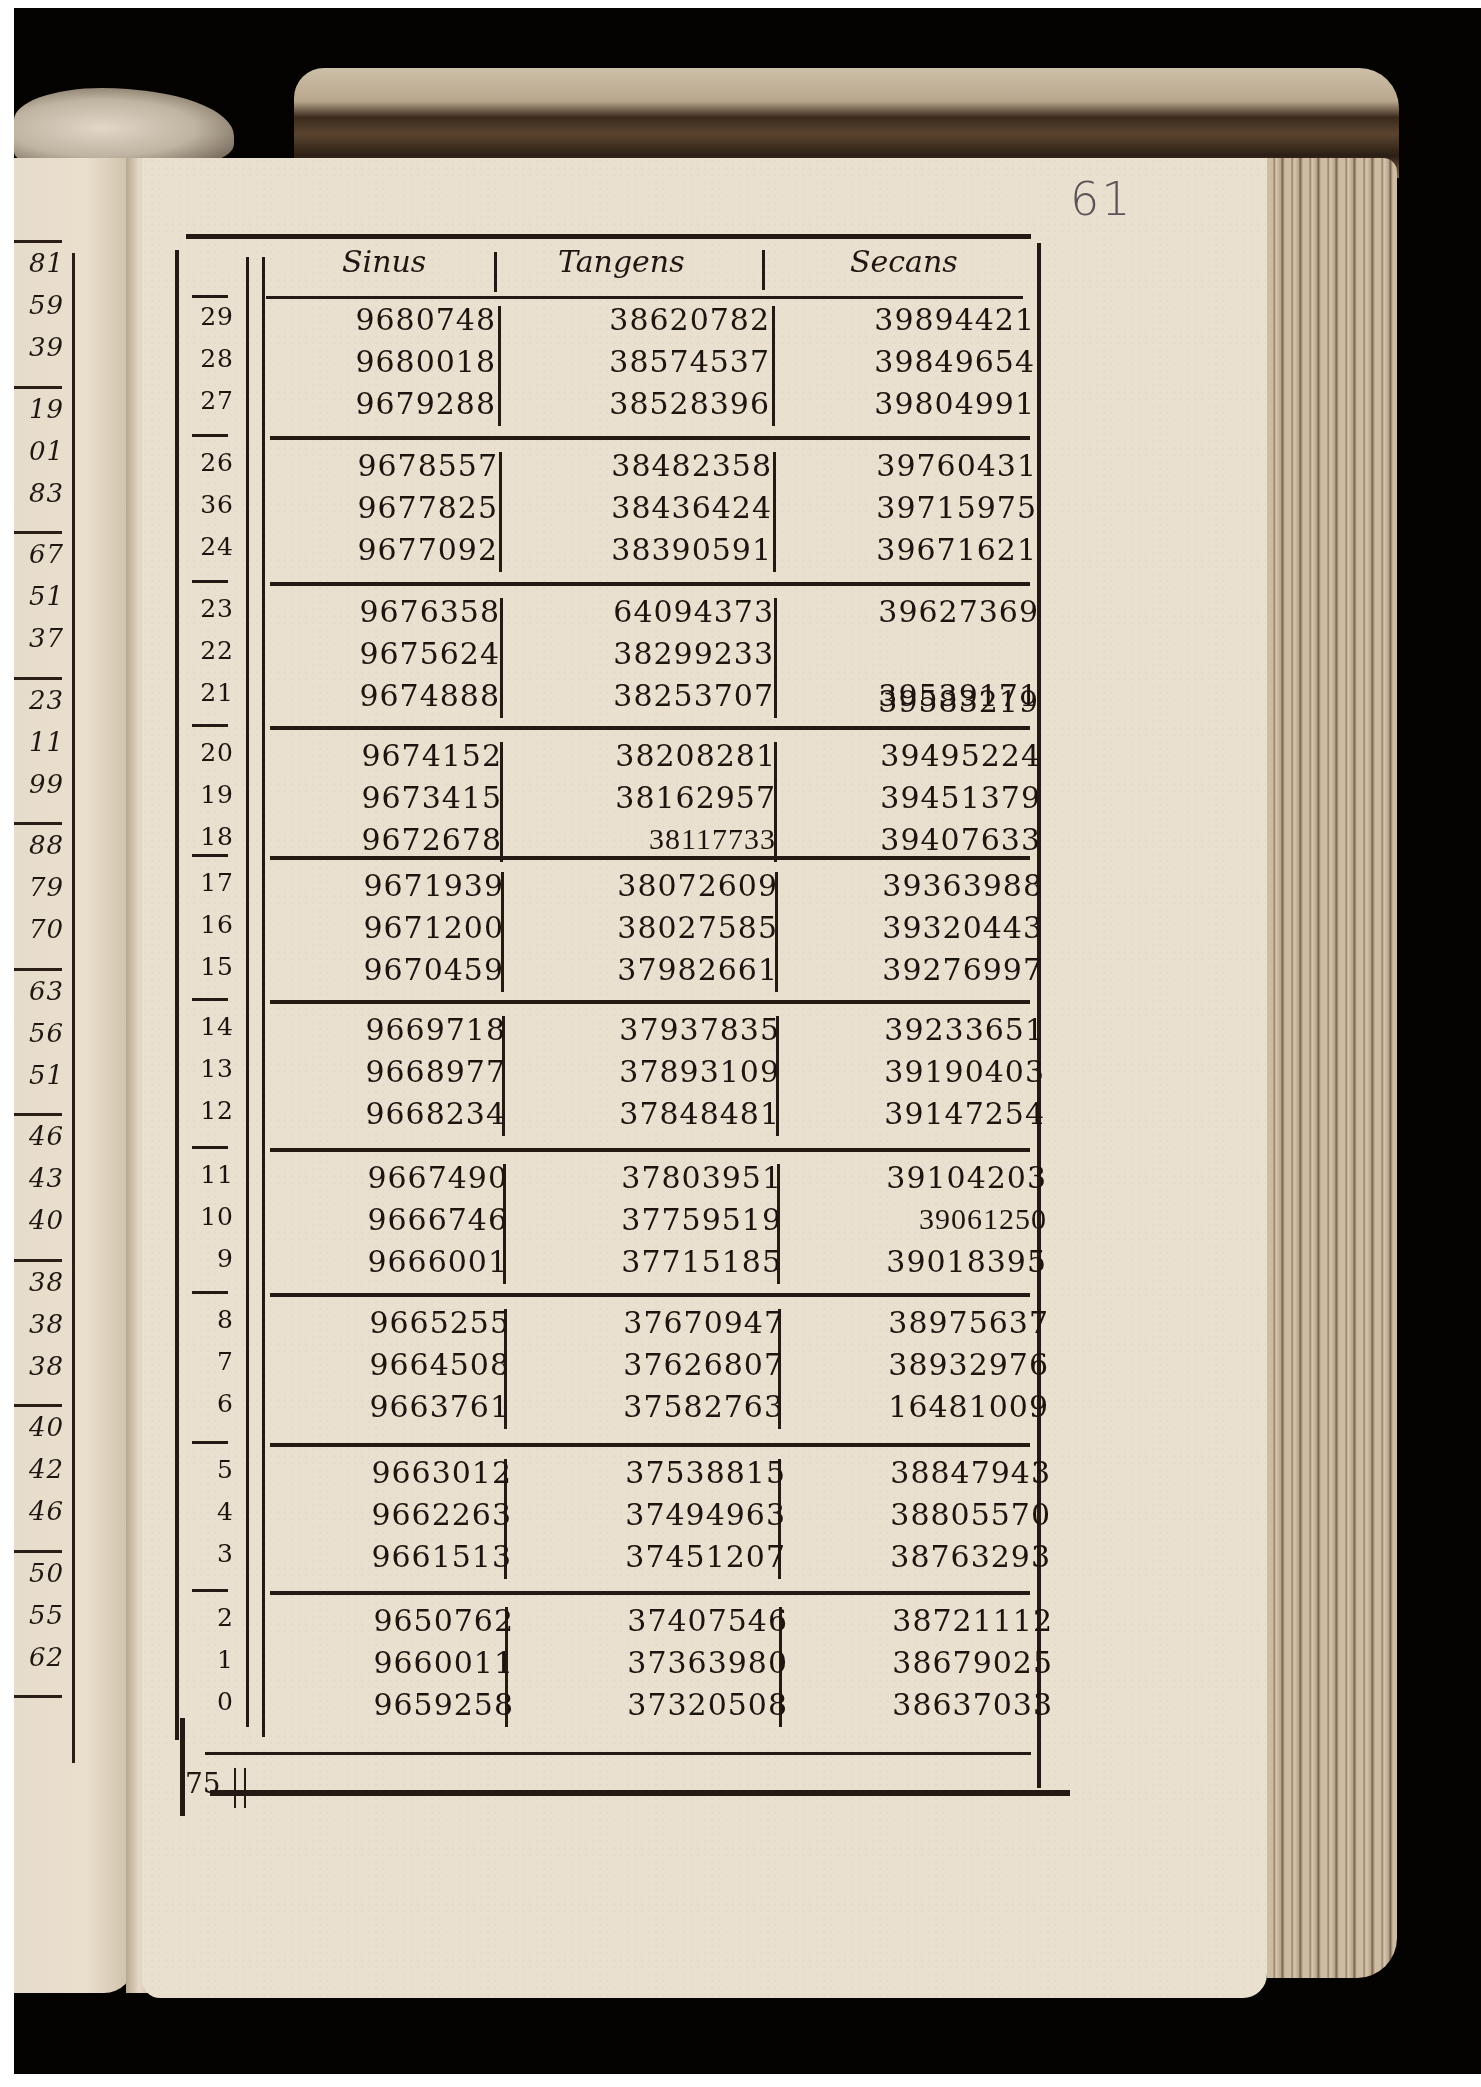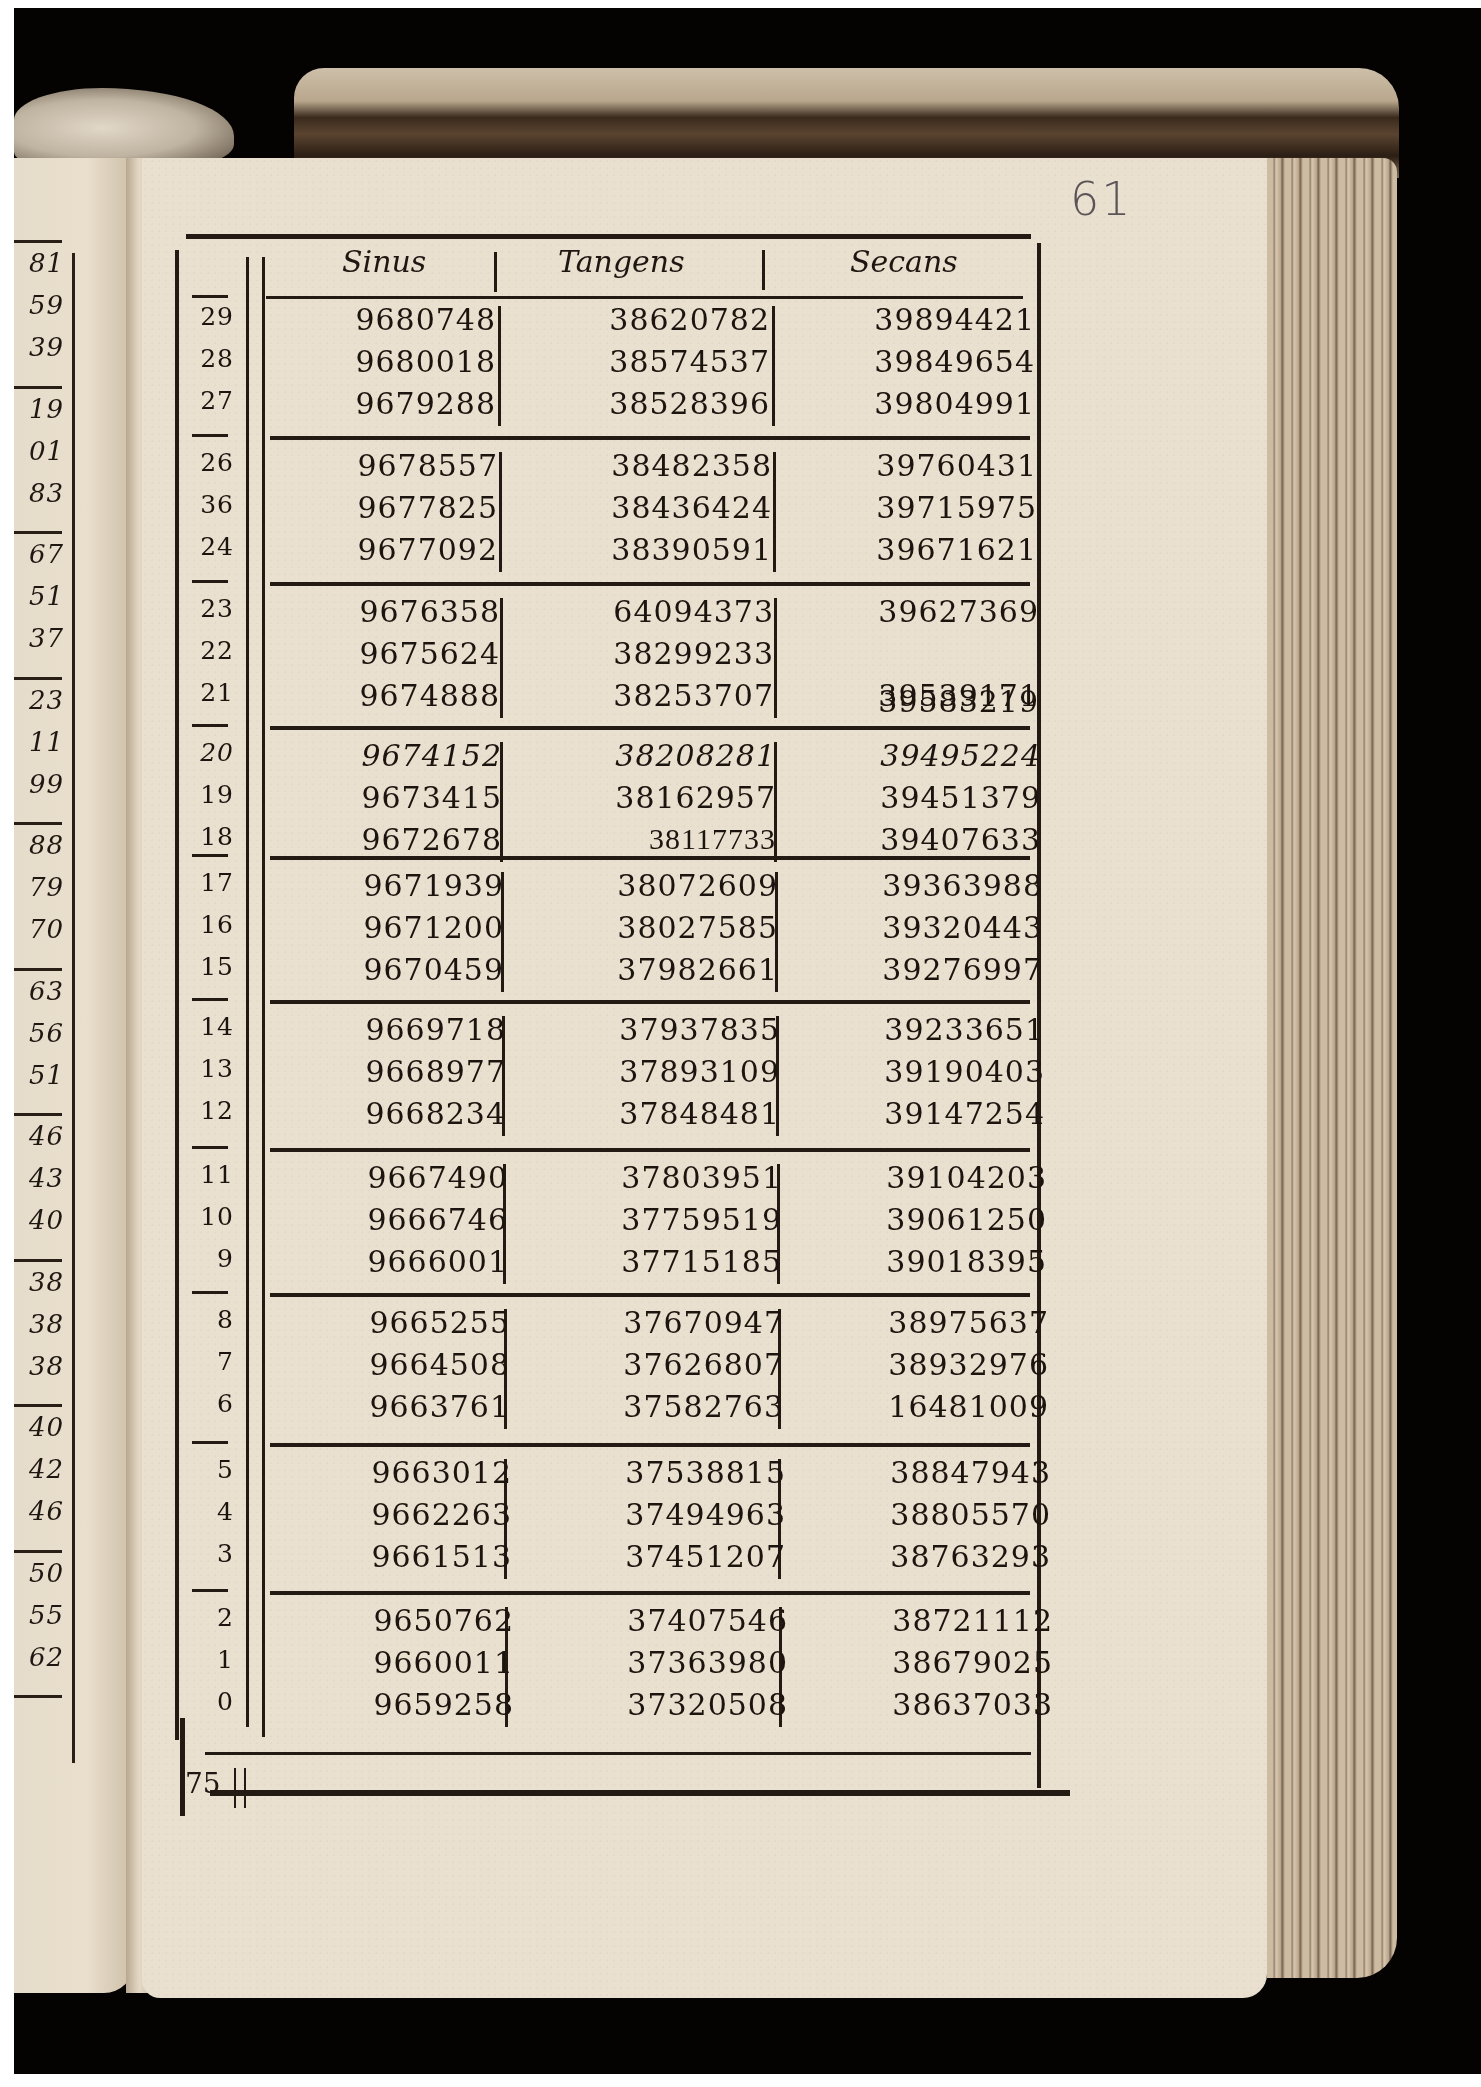--- a/index.html
+++ b/index.html
@@ -230,21 +230,21 @@
       <div class="row" style="top: 678px;">
         <div class="cell min">21</div>
         <div class="cell sinus" style="margin-left: 4px;">9674888</div>
         <div class="cell tangens" style="margin-left: 4px;">38253707</div>
         <div class="cell secans" style="margin-left: 4px;">39539171</div>
       </div>
       <div class="rule" style="left: 270px; top: 726px; width: 760px; height: 4px;"></div>
       <div class="rule" style="left: 192px; top: 724px; width: 36px; height: 3px;"></div>
       <div class="rule" style="left: 500.4px; top: 742px; width: 3px; height: 120px;"></div>
       <div class="rule" style="left: 774.4px; top: 742px; width: 3px; height: 120px;"></div>
-      <div class="row" style="top: 738px; font-style: italic;">
+      <div class="row" style="top: 738px;">
         <div class="cell min">20</div>
         <div class="cell sinus" style="margin-left: 6px;">9674152</div>
         <div class="cell tangens" style="margin-left: 6px;">38208281</div>
         <div class="cell secans" style="margin-left: 6px;">39495224</div>
       </div>
       <div class="row" style="top: 780px;">
         <div class="cell min">19</div>
         <div class="cell sinus" style="margin-left: 6px;">9673415</div>
         <div class="cell tangens" style="margin-left: 6px;">38162957</div>
         <div class="cell secans" style="margin-left: 6px;">39451379</div>
@@ -306,21 +306,21 @@
       <div class="row" style="top: 1160px;">
         <div class="cell min">11</div>
         <div class="cell sinus" style="margin-left: 12px;">9667490</div>
         <div class="cell tangens" style="margin-left: 12px;">37803951</div>
         <div class="cell secans" style="margin-left: 12px;">39104203</div>
       </div>
       <div class="row" style="top: 1202px;">
         <div class="cell min">10</div>
         <div class="cell sinus" style="margin-left: 12px;">9666746</div>
         <div class="cell tangens" style="margin-left: 12px;">37759519</div>
-        <div class="cell secans" style="margin-left: 12px;">39061250</div>
+        <div class="cell secans" style="margin-left: 12px; font-family: Liberation Serif, serif;">39061250</div>
       </div>
       <div class="row" style="top: 1244px;">
         <div class="cell min">9</div>
         <div class="cell sinus" style="margin-left: 12px;">9666001</div>
         <div class="cell tangens" style="margin-left: 12px;">37715185</div>
         <div class="cell secans" style="margin-left: 12px;">39018395</div>
       </div>
       <div class="rule" style="left: 270px; top: 1293px; width: 760px; height: 4px;"></div>
       <div class="rule" style="left: 192px; top: 1291px; width: 36px; height: 3px;"></div>
       <div class="rule" style="left: 503.6px; top: 1309px; width: 3px; height: 120px;"></div>

